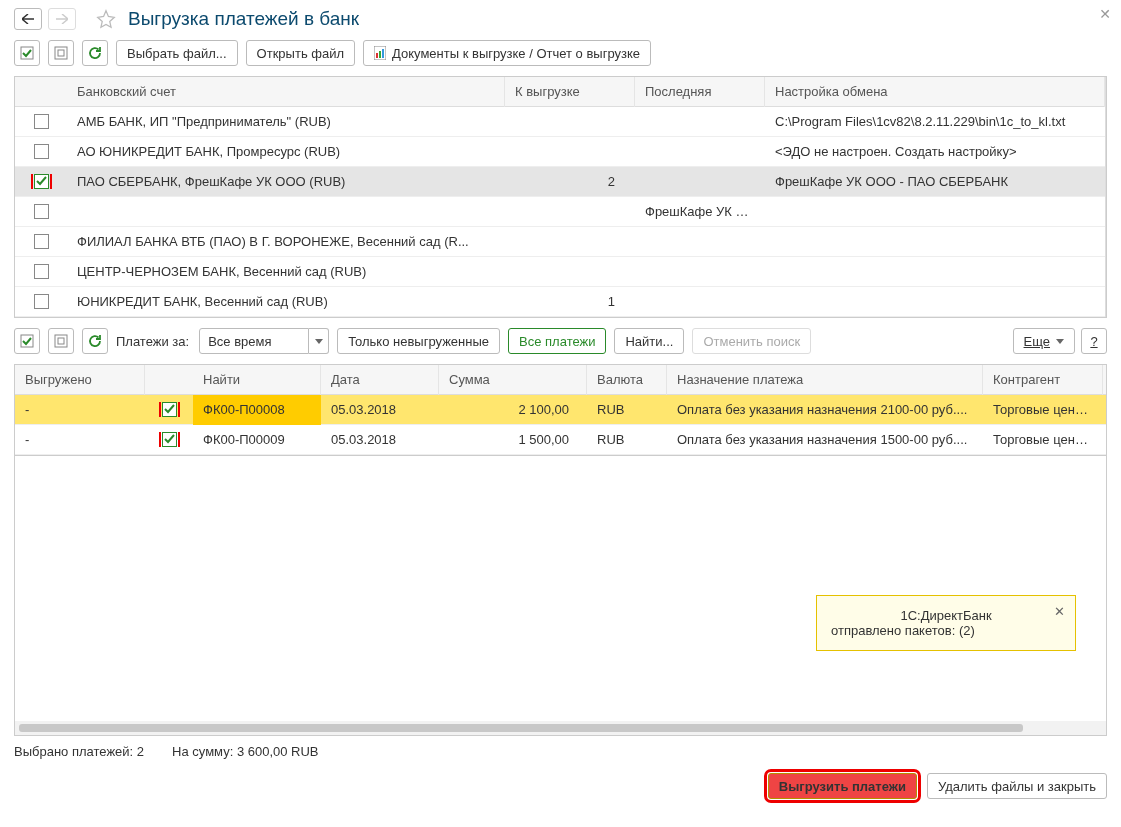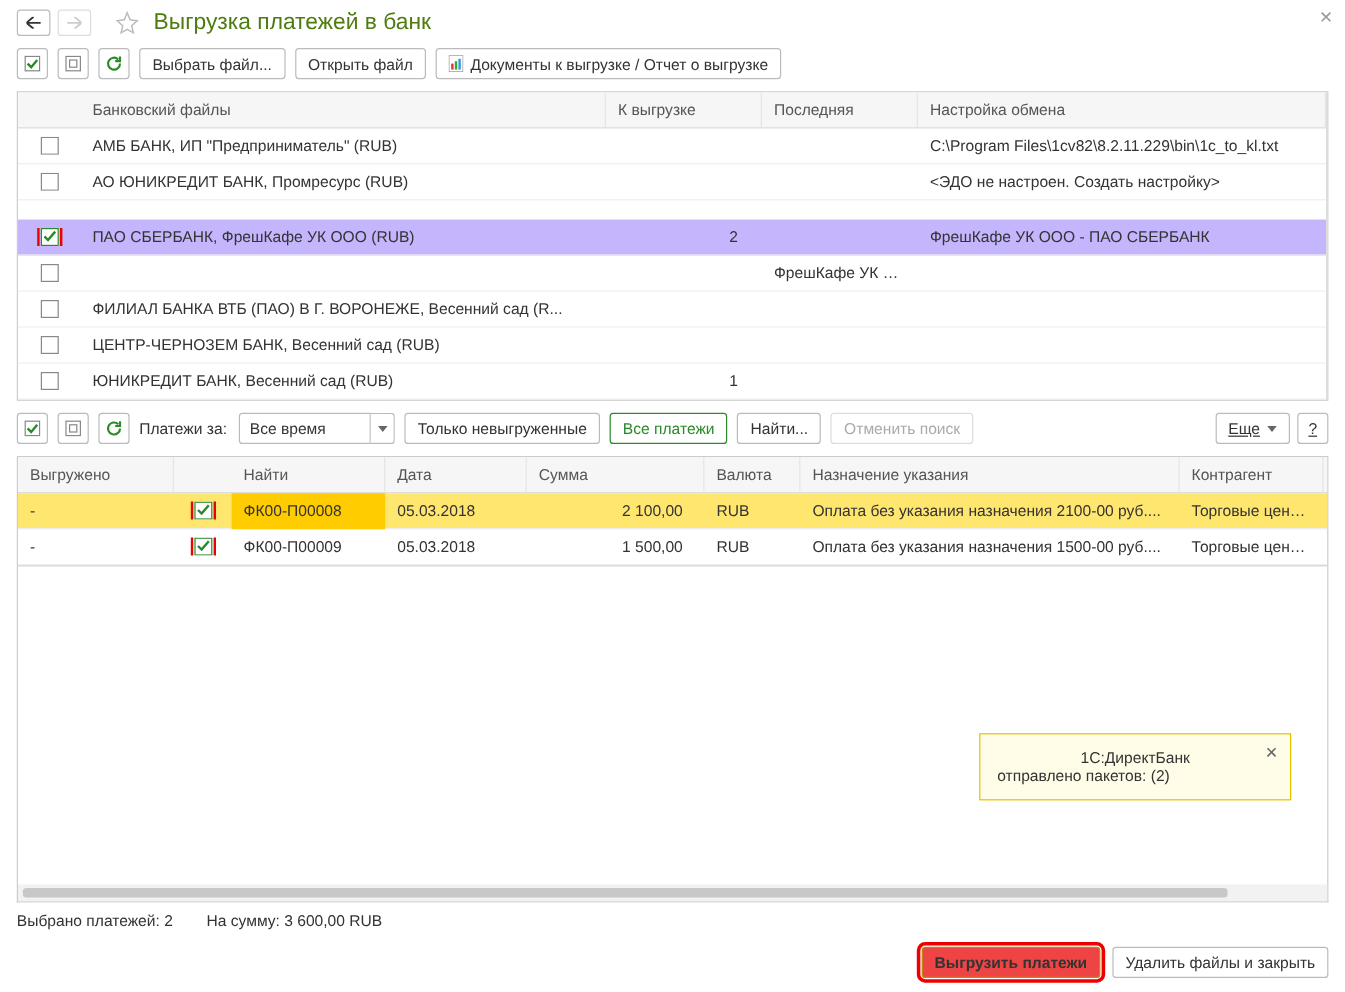--- a/index.html
+++ b/index.html
@@ -2,41 +2,41 @@
 <html><head>
 <meta charset="utf-8">
 <style>
   * { box-sizing: border-box; }
   body { margin: 0; font-family: Arial, sans-serif; font-size: 13px; color: #333; background: #fff; width: 1121px; height: 827px; position: relative; overflow: hidden; }
 
   .header { display: flex; align-items: center; padding: 8px 14px 10px 14px; gap: 6px; }
   .nav-btn { width: 28px; height: 22px; border: 1px solid #bbb; background: #fff; border-radius: 3px; display: inline-flex; align-items: center; justify-content: center; cursor: pointer; }
   .nav-btn.disabled { color: #bbb; border-color: #ddd; cursor: default; }
   .star-icon { margin: 0 6px 0 14px; display: inline-flex; }
-  .title { font-size: 19px; color: #4d7c0f; }
+  .title { font-size: 19px; color: #0c4a6e; }
   .close-x { position: absolute; top: 6px; right: 10px; font-size: 14px; color: #999; cursor: pointer; }
 
   .toolbar { display: flex; align-items: center; padding: 0 14px 10px 14px; gap: 8px; }
   .icon-btn { width: 26px; height: 26px; border: 1px solid #bbb; border-radius: 3px; background: #fff; display: inline-flex; align-items: center; justify-content: center; cursor: pointer; }
   .btn { height: 26px; border: 1px solid #bbb; border-radius: 3px; background: #fff; padding: 0 10px; display: inline-flex; align-items: center; justify-content: center; cursor: pointer; gap: 6px; }
   .btn.disabled { color: #aaa; border-color: #ddd; cursor: default; }
 
   .table-wrap { margin: 0 14px; border: 1px solid #ccc; }
   .thead, .trow { display: grid; align-items: center; }
   .accounts .thead, .accounts .trow { grid-template-columns: 52px 438px 130px 130px 340px; }
   .thead { background: #f6f6f6; border-bottom: 1px solid #ddd; height: 30px; }
   .th, .td { padding: 0 10px; overflow: hidden; white-space: nowrap; text-overflow: ellipsis; }
   .th { border-right: 1px solid #e5e5e5; color: #555; line-height: 30px; }
   .trow { height: 30px; border-bottom: 1px solid #eee; }
   .td { line-height: 30px; }
   .cbcell { display: flex; align-items: center; justify-content: center; }
   .cb { width: 15px; height: 15px; border: 1px solid #888; background: #fff; display: inline-flex; align-items: center; justify-content: center; }
   .cb.checked { border-color: #2a8a2a; }
   .highlight-red { outline: 2px solid #e00; outline-offset: 1px; }
-  .row-hl { background: #c4b5fd; margin-top: 16px; }
+  .row-hl { background: #e5e5e5; }
   .accounts .right-align { text-align: right; padding-right: 20px; }
   .accounts-scroll { display: flex; }
   .accounts-body { flex: 1; }
   .vscroll { width: 16px; background: #f2f2f2; border-left: 1px solid #ddd; position: relative; }
   .vscroll .thumb { position: absolute; top: 4px; left: 3px; right: 3px; height: 60px; background: #c8c8c8; border-radius: 3px; }
 
   .mid-toolbar { display: flex; align-items: center; padding: 10px 14px; gap: 8px; }
   .mid-toolbar .label { margin-right: 2px; }
   .select { height: 26px; border: 1px solid #bbb; border-radius: 3px 0 0 3px; padding: 0 8px; display: inline-flex; align-items: center; min-width: 110px; background: #fff; }
   .select-dd { height: 26px; width: 20px; border: 1px solid #bbb; border-left: none; border-radius: 0 3px 3px 0; background: #fff; display: inline-flex; align-items: center; justify-content: center; cursor: pointer; }
@@ -116,21 +116,21 @@
       </svg>
     <span>Документы к выгрузке / Отчет о выгрузке</span>
   </span>
 </div>
 
 <div class="table-wrap accounts">
   <div class="accounts-scroll">
     <div class="accounts-body">
       <div class="thead">
         <div class="th cbcell"></div>
-        <div class="th">Банковский файлы</div>
+        <div class="th">Банковский счет</div>
         <div class="th">К выгрузке</div>
         <div class="th">Последняя</div>
         <div class="th">Настройка обмена</div>
       </div>
       <div id="accounts-body">
           <div class="trow">
             <div class="td cbcell">
               <span class="cb  "></span>
             </div>
             <div class="td">АМБ БАНК, ИП "Предприниматель" (RUB)</div>
@@ -246,21 +246,21 @@
 </div>
 
 <div class="table-wrap payments">
   <div class="thead">
     <div class="th">Выгружено</div>
     <div class="th"></div>
     <div class="th">Найти</div>
     <div class="th">Дата</div>
     <div class="th">Сумма</div>
     <div class="th">Валюта</div>
-    <div class="th">Назначение указания</div>
+    <div class="th">Назначение платежа</div>
     <div class="th">Контрагент</div>
   </div>
   <div id="payments-body">
       <div class="trow row-sel">
         <div class="td">-</div>
         <div class="td cbcell">
           <span class="cb checked highlight-red">
             <svg width="11" height="11">
               <path d="M1 5l3 3 6-7" stroke="#2a8a2a" stroke-width="2" fill="none"></path>
             </svg>

